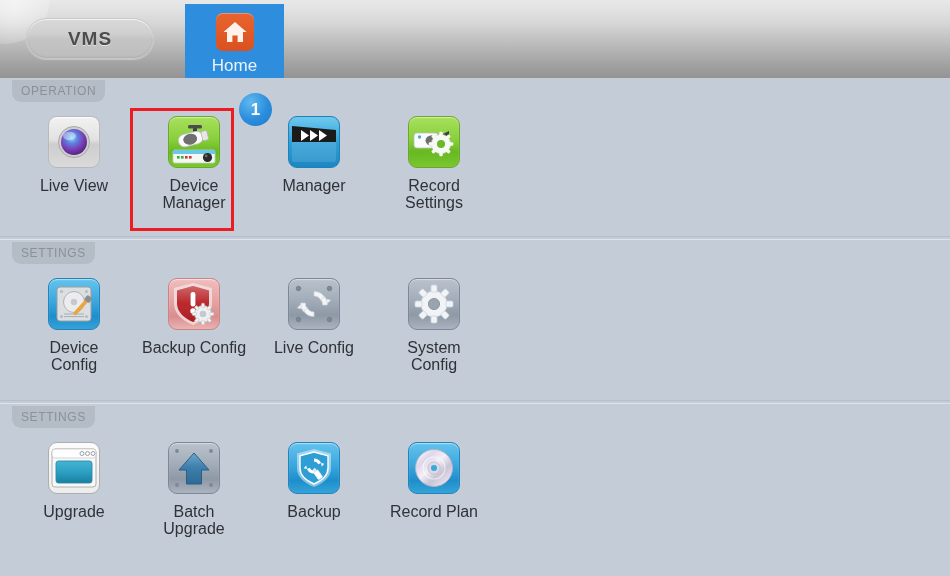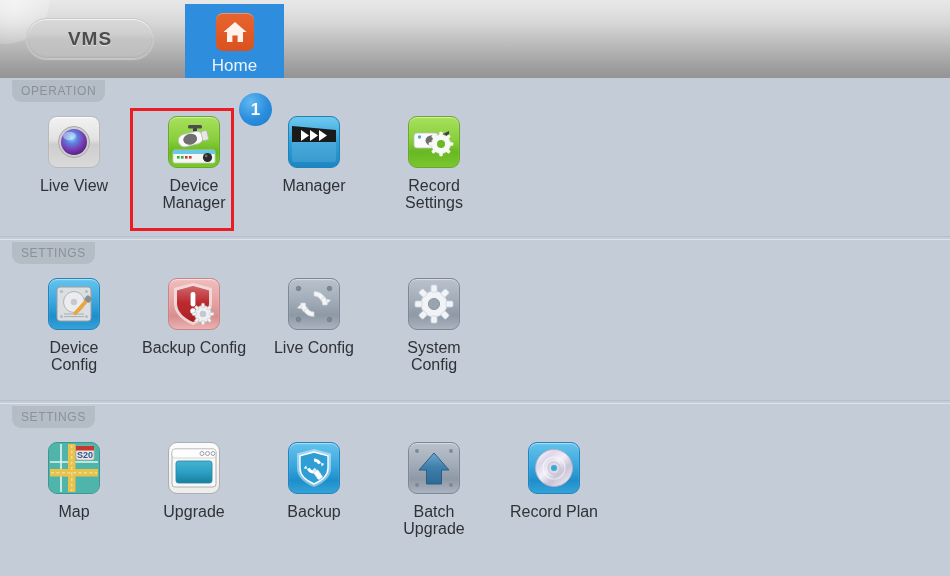--- a/index.html
+++ b/index.html
@@ -453,43 +453,20 @@
     </div>
   </div>
 
   <div class="panel p3">
     <div class="section-tab">
       <span class="section-tab-label">SETTINGS</span>
     </div>
 
     <div class="grid">
 
-      <div class="cell">
-        <div class="icon">
-          <div class="plate map"></div>
-          <svg class="ico-svg" viewBox="0 0 52 52">
-            <rect x="1" y="1" width="50" height="50" rx="8" fill="#4fb5ab"></rect>
-            <g stroke="#ffffff" stroke-width="1.6" opacity="0.85">
-              <line x1="13" y1="2" x2="13" y2="50"></line>
-              <line x1="2" y1="20" x2="50" y2="20"></line>
-            </g>
-            <rect x="20" y="2" width="7.5" height="48" fill="#e8c24a"></rect>
-            <rect x="2" y="27" width="48" height="7.5" fill="#e8c24a"></rect>
-            <path d="M20 27 Q16 27 16 31 L16 34.5 L27.5 34.5 L27.5 27 Z" fill="#e8c24a"></path>
-            <g stroke="#f6eaa8" stroke-width="1" stroke-dasharray="3 2.5">
-              <line x1="23.8" y1="3" x2="23.8" y2="49"></line>
-              <line x1="3" y1="30.8" x2="49" y2="30.8"></line>
-            </g>
-            <rect x="28" y="4" width="18" height="14" rx="2" fill="#e9e6da" stroke="#b8b4a6" stroke-width="0.7"></rect>
-            <rect x="28" y="4" width="18" height="4.5" fill="#c8372f"></rect>
-            <text x="37" y="16" font-family="Liberation Sans, sans-serif" font-size="9" font-weight="bold" fill="#2e53a0" text-anchor="middle">S20</text>
-          </svg>
-        </div>
-        <div class="cell-label">Map</div>
-      </div>
 
       <div class="cell">
         <div class="icon">
           <div class="plate window"></div>
           <svg class="ico-svg" viewBox="0 0 52 52">
             <rect x="4" y="7" width="44" height="38" rx="3" fill="#f8f8f8" stroke="#b0b0b0" stroke-width="1"></rect>
             <rect x="4" y="7" width="44" height="9" rx="3" fill="#fdfdfd" stroke="#c4c4c4" stroke-width="0.7"></rect>
             <g fill="none" stroke="#9aa0a6" stroke-width="1">
               <circle cx="34" cy="11.5" r="2"></circle>
                 <circle cx="39.5" cy="11.5" r="2"></circle>
@@ -503,60 +480,60 @@
                 <stop offset="100%" stop-color="#1b7ea0"></stop>
               </linearGradient>
             </defs>
           </svg>
         </div>
         <div class="cell-label">Upgrade</div>
       </div>
 
       <div class="cell">
         <div class="icon">
-          <div class="plate blue"></div>
-          <svg class="ico-svg" viewBox="0 0 52 52">
-            <path d="M26 7 L43 11.5 L43 26 Q43 38 26 45 Q9 38 9 26 L9 11.5 Z" fill="#ffffff" opacity="0.45"></path>
-            <path d="M26 10 L40 13.8 L40 26 Q40 36 26 42 Q12 36 12 26 L12 13.8 Z" fill="#2f9ed4" stroke="#ffffff" stroke-width="1.4"></path>
-            <g fill="#ffffff">
-              <path d="M26 16.5 a7.8 7.8 0 0 1 7.1 4.6 l-2.8 1.2 a5 5 0 0 0 -4.3 -2.9 Z"></path>
-              <path d="M33.1 21.1 l3.2 0.7 -2.6 2.8 Z"></path>
-              <path d="M26 31.5 a7.8 7.8 0 0 1 -7.1 -4.6 l2.8 -1.2 a5 5 0 0 0 4.3 2.9 Z"></path>
-              <path d="M18.9 26.9 l-3.2 -0.7 2.6 -2.8 Z"></path>
-            </g>
-            <g transform="translate(31,34) rotate(-35)">
-              <rect x="-2.6" y="-6" width="5.2" height="9" rx="1" fill="#ffffff" stroke="#cfe6f2" stroke-width="0.6"></rect>
-              <rect x="-1.4" y="-9" width="2.8" height="3.4" fill="#d9ecf7"></rect>
-            </g>
-          </svg>
-        </div>
-        <div class="cell-label">Backup</div>
-      </div>
-
-      <div class="cell">
-        <div class="icon">
           <div class="plate metal"></div>
           <svg class="ico-svg" viewBox="0 0 52 52">
             <g fill="#7d8795">
               <circle cx="9" cy="9" r="1.9"></circle>
                 <circle cx="43" cy="9" r="1.9"></circle>
               <circle cx="9" cy="43" r="1.9"></circle>
                 <circle cx="43" cy="43" r="1.9"></circle>
             </g>
             <path d="M26 11 L41 28 L33.5 28 L33.5 42 L18.5 42 L18.5 28 L11 28 Z" fill="url(#upArr)" stroke="#2b5e86" stroke-width="1"></path>
             <defs>
               <linearGradient id="upArr" x1="0" y1="0" x2="0" y2="1">
                 <stop offset="0%" stop-color="#6ba9cf"></stop>
                 <stop offset="45%" stop-color="#3f7fab"></stop>
                 <stop offset="100%" stop-color="#2d6b95"></stop>
               </linearGradient>
             </defs>
           </svg>
         </div>
         <div class="cell-label">Batch<br>Upgrade</div>
+      </div>
+
+      <div class="cell">
+        <div class="icon">
+          <div class="plate blue"></div>
+          <svg class="ico-svg" viewBox="0 0 52 52">
+            <path d="M26 7 L43 11.5 L43 26 Q43 38 26 45 Q9 38 9 26 L9 11.5 Z" fill="#ffffff" opacity="0.45"></path>
+            <path d="M26 10 L40 13.8 L40 26 Q40 36 26 42 Q12 36 12 26 L12 13.8 Z" fill="#2f9ed4" stroke="#ffffff" stroke-width="1.4"></path>
+            <g fill="#ffffff">
+              <path d="M26 16.5 a7.8 7.8 0 0 1 7.1 4.6 l-2.8 1.2 a5 5 0 0 0 -4.3 -2.9 Z"></path>
+              <path d="M33.1 21.1 l3.2 0.7 -2.6 2.8 Z"></path>
+              <path d="M26 31.5 a7.8 7.8 0 0 1 -7.1 -4.6 l2.8 -1.2 a5 5 0 0 0 4.3 2.9 Z"></path>
+              <path d="M18.9 26.9 l-3.2 -0.7 2.6 -2.8 Z"></path>
+            </g>
+            <g transform="translate(31,34) rotate(-35)">
+              <rect x="-2.6" y="-6" width="5.2" height="9" rx="1" fill="#ffffff" stroke="#cfe6f2" stroke-width="0.6"></rect>
+              <rect x="-1.4" y="-9" width="2.8" height="3.4" fill="#d9ecf7"></rect>
+            </g>
+          </svg>
+        </div>
+        <div class="cell-label">Backup</div>
       </div>
 
       <div class="cell">
         <div class="icon">
           <div class="plate blue"></div>
           <svg class="ico-svg" viewBox="0 0 52 52">
             <defs>
               <linearGradient id="discG" x1="0.1" y1="0.05" x2="0.9" y2="0.95">
                 <stop offset="0%" stop-color="#fdfbff"></stop>
                 <stop offset="22%" stop-color="#ded7ea"></stop>

